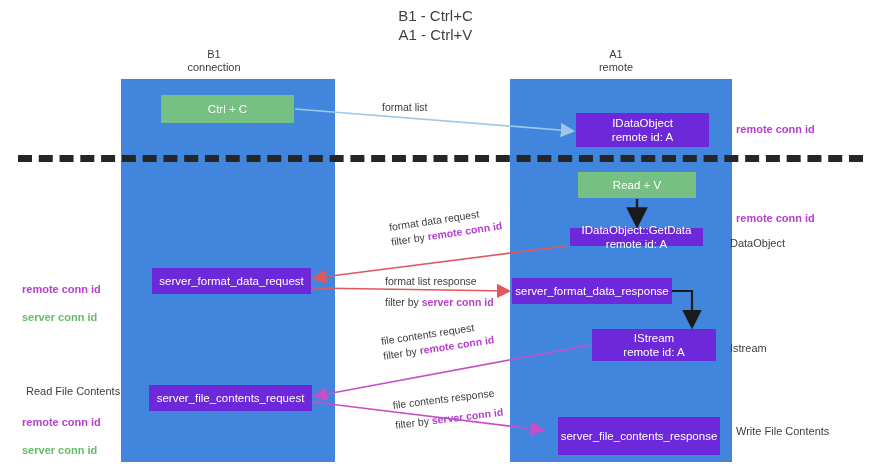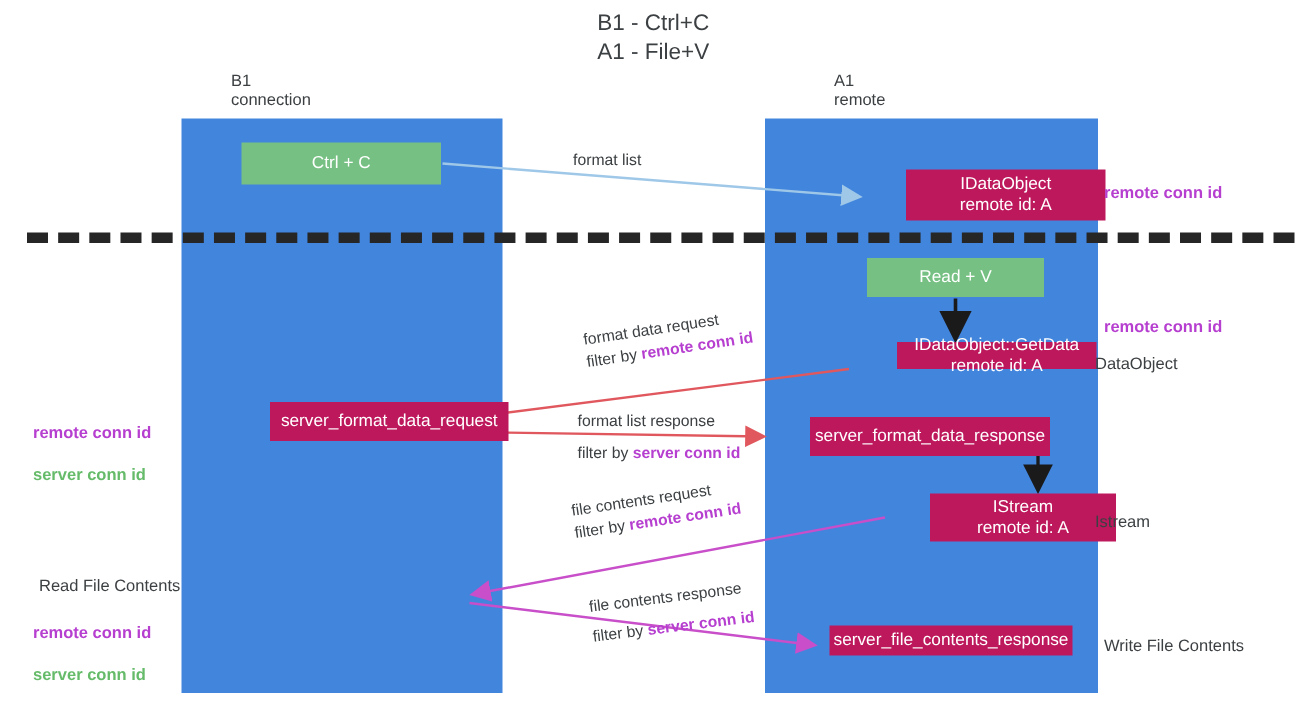--- a/index.html
+++ b/index.html
@@ -14,21 +14,21 @@
   .abs{position:absolute;}
 
   
   #title{
     left:0;top:6px;width:871px;text-align:center;
     font-size:15px;color:#3c4043;line-height:19px;white-space:pre-line;
   }
 
   
   .col-head{
-    font-size:11px;color:#3c4043;line-height:13px;
+    font-size:11px;color:#3c4043;text-align:center;line-height:13px;
     white-space:pre-line;
   }
   #head-b1{left:154px;top:48px;width:120px;}
   #head-a1{left:556px;top:48px;width:120px;}
 
   
   .lane{background:#4285dd;}
   #lane-b1{left:121px;top:79px;width:214px;height:383px;}
   #lane-a1{left:510px;top:79px;width:222px;height:383px;}
 
@@ -39,31 +39,31 @@
   }
 
   
   .node{
     box-sizing:border-box;
     display:flex;align-items:center;justify-content:center;
     text-align:center;color:#ffffff;font-size:11.5px;line-height:14px;
     white-space:pre-line;
   }
   .green{background:#76c083;}
-  .orange{background:#be185d;margin-left:28px;}
+  .orange{background:#6d28d9;}
 
   #n-ctrlc{left:161px;top:95px;width:133px;height:28px;}
   #n-idataobject{left:576px;top:113px;width:133px;height:34px;}
   #n-ctrlv{left:578px;top:172px;width:118px;height:26px;}
   #n-getdata{left:570px;top:228px;width:133px;height:18px;}
   #n-fmt-req{left:152px;top:268px;width:159px;height:26px;}
   #n-fmt-res{left:512px;top:278px;width:160px;height:26px;}
   #n-istream{left:592px;top:329px;width:124px;height:32px;}
   #n-file-req{left:149px;top:385px;width:163px;height:26px;}
-  #n-file-res{left:525px;top:417px;width:162px;height:20px;text-align:center;}
+  #n-file-res{left:558px;top:417px;width:162px;height:38px;text-align:center;}
 
   
   .side{font-size:11px;color:#3c4043;line-height:14px;white-space:pre-line;}
   .magenta{color:#b63fd0;font-weight:bold;}
   .green-t{color:#66bb6a;font-weight:bold;}
   #lbl-rci-1{left:736px;top:122px;}
   #lbl-rci-2{left:736px;top:211px;}
   #lbl-dataobject{left:730px;top:236px;}
   #lbl-istream{left:730px;top:341px;}
   #lbl-write{left:736px;top:424px;}
@@ -81,21 +81,21 @@
   #e-fcres{left:392px;top:398px;transform:rotate(-7deg);transform-origin:left top;}
 
   svg#arrows{position:absolute;left:0;top:0;width:871px;height:467px;pointer-events:none;}
 </style>
 </head>
 <body>
 
 <div id="stage">
 
   <div class="abs" id="title">B1 - Ctrl+C
-A1 - File+V</div>
+A1 - Ctrl+V</div>
 
   <div class="abs col-head" id="head-b1">B1
 connection</div>
   <div class="abs col-head" id="head-a1">A1
 remote</div>
 
   <div class="abs lane" id="lane-b1"></div>
   <div class="abs lane" id="lane-a1"></div>
 
   <svg id="arrows" viewBox="0 0 871 467">
@@ -134,20 +134,21 @@
   <div class="abs node green" id="n-ctrlc">Ctrl + C</div>
   <div class="abs node orange" id="n-idataobject">IDataObject
 remote id: A</div>
   <div class="abs node green" id="n-ctrlv">Read + V</div>
   <div class="abs node orange" id="n-getdata">IDataObject::GetData
 remote id: A</div>
   <div class="abs node orange" id="n-fmt-req">server_format_data_request</div>
   <div class="abs node orange" id="n-fmt-res">server_format_data_response</div>
   <div class="abs node orange" id="n-istream">IStream
 remote id: A</div>
+  <div class="abs node orange" id="n-file-req">server_file_contents_request</div>
   <div class="abs node orange" id="n-file-res">server_file_contents_response</div>
 
   <div class="abs edge-lbl" id="e-formatlist">format list</div>
 
   <div class="abs edge-lbl" id="e-fdreq">
     <div>format data request</div>
     <div>
       <span>filter by </span><span class="magenta">remote conn id</span>
     </div>
   </div>

